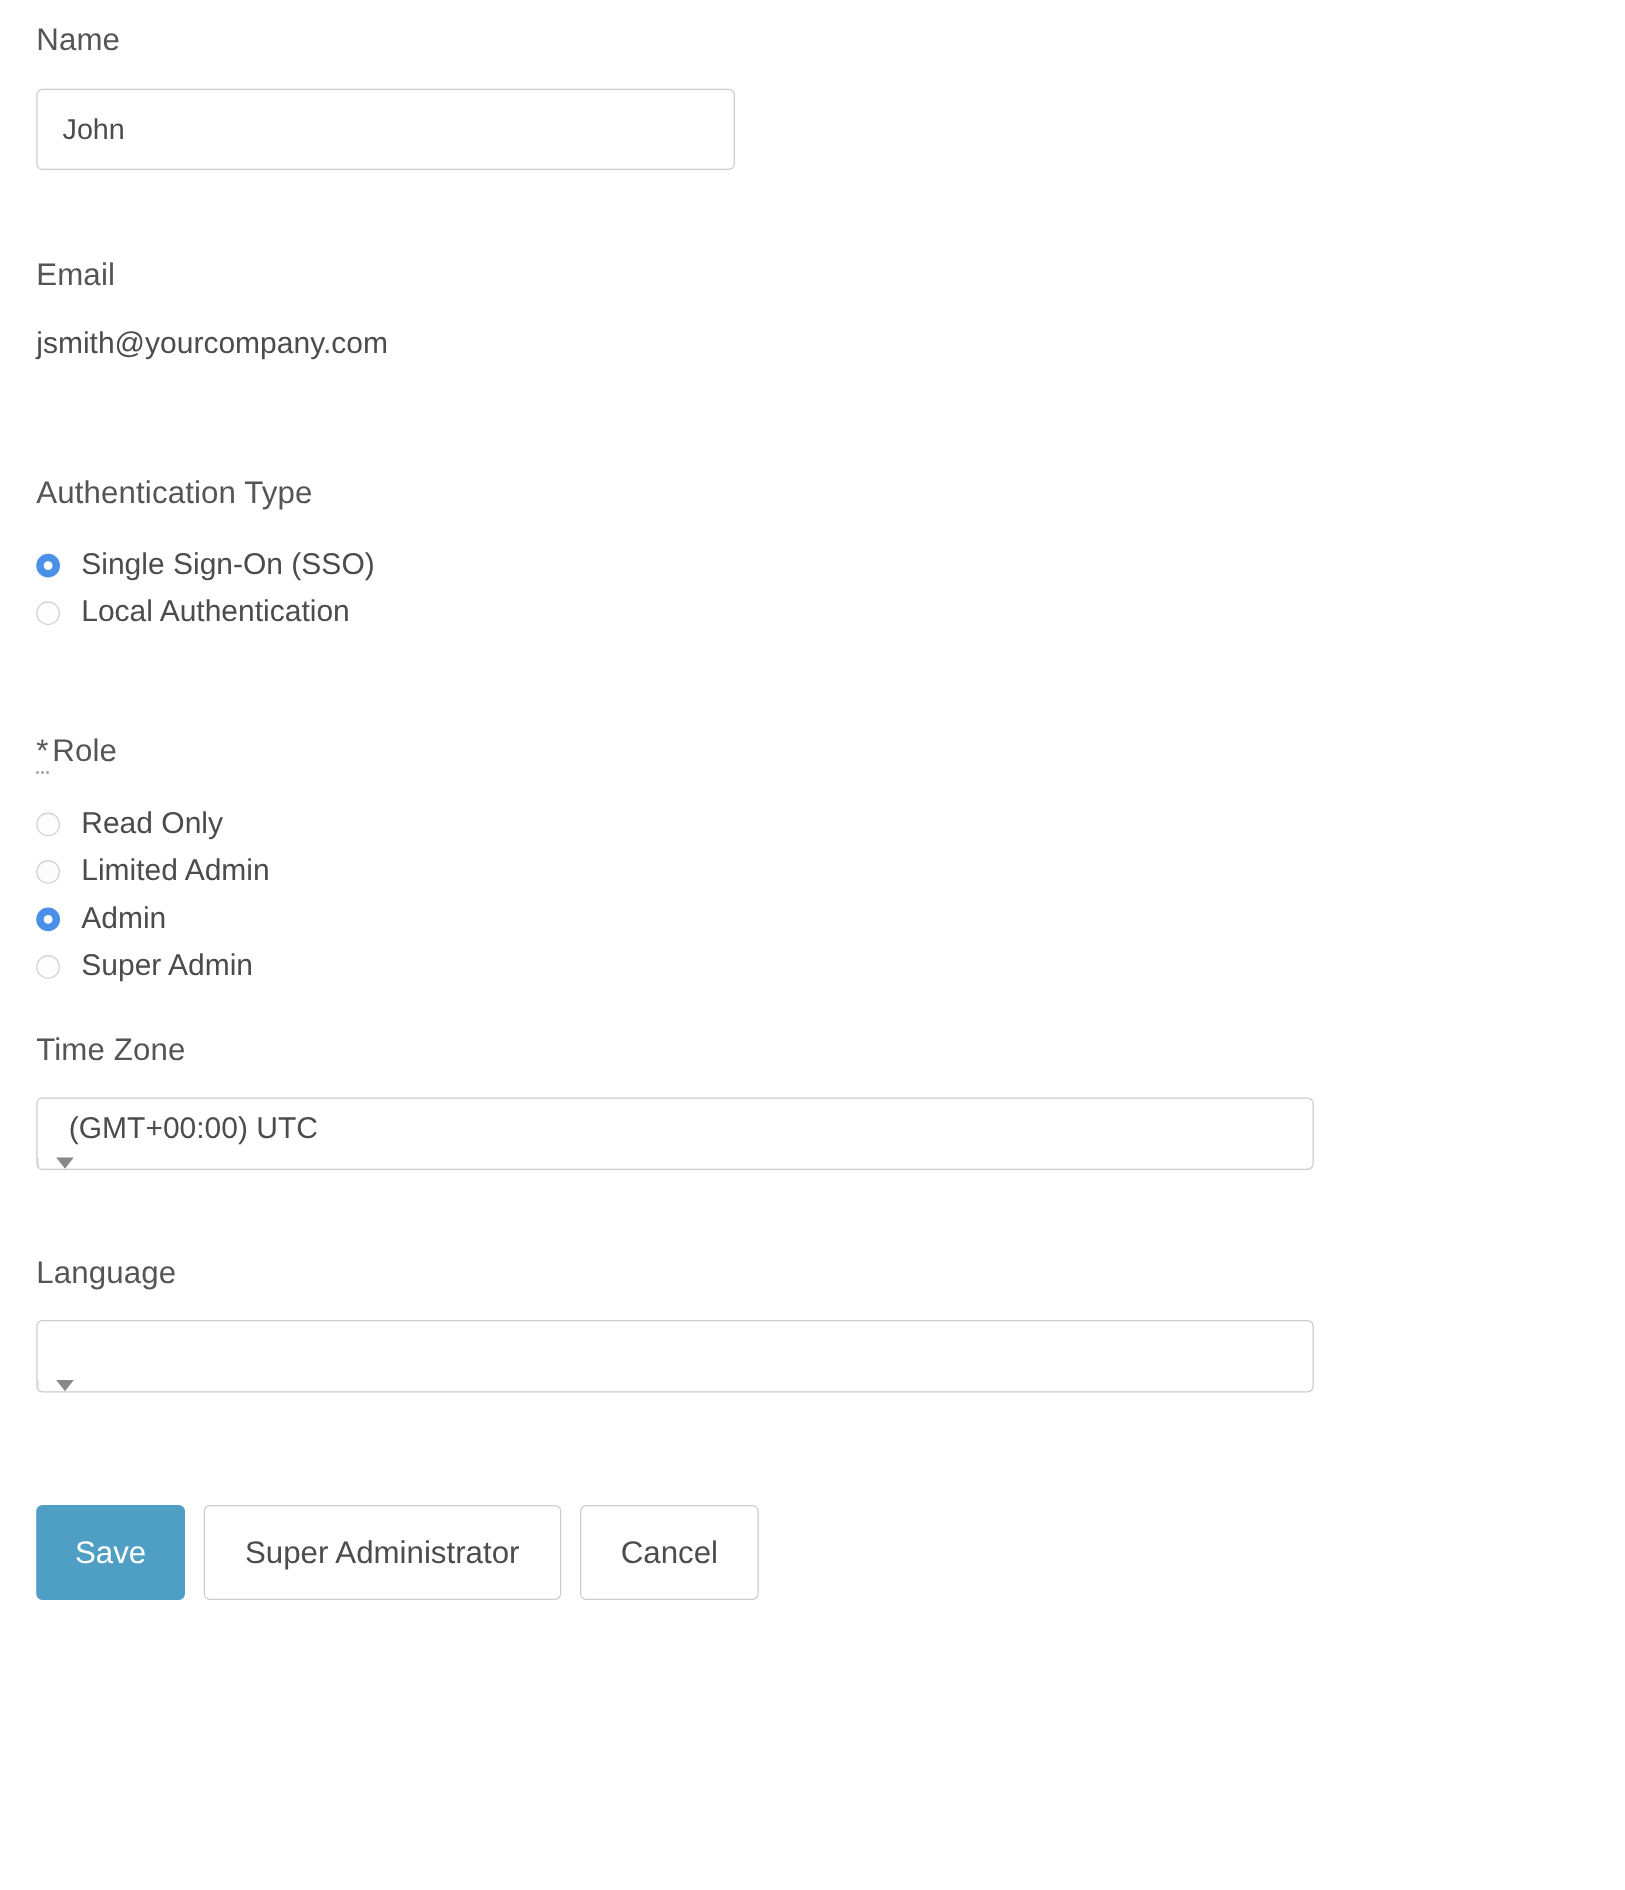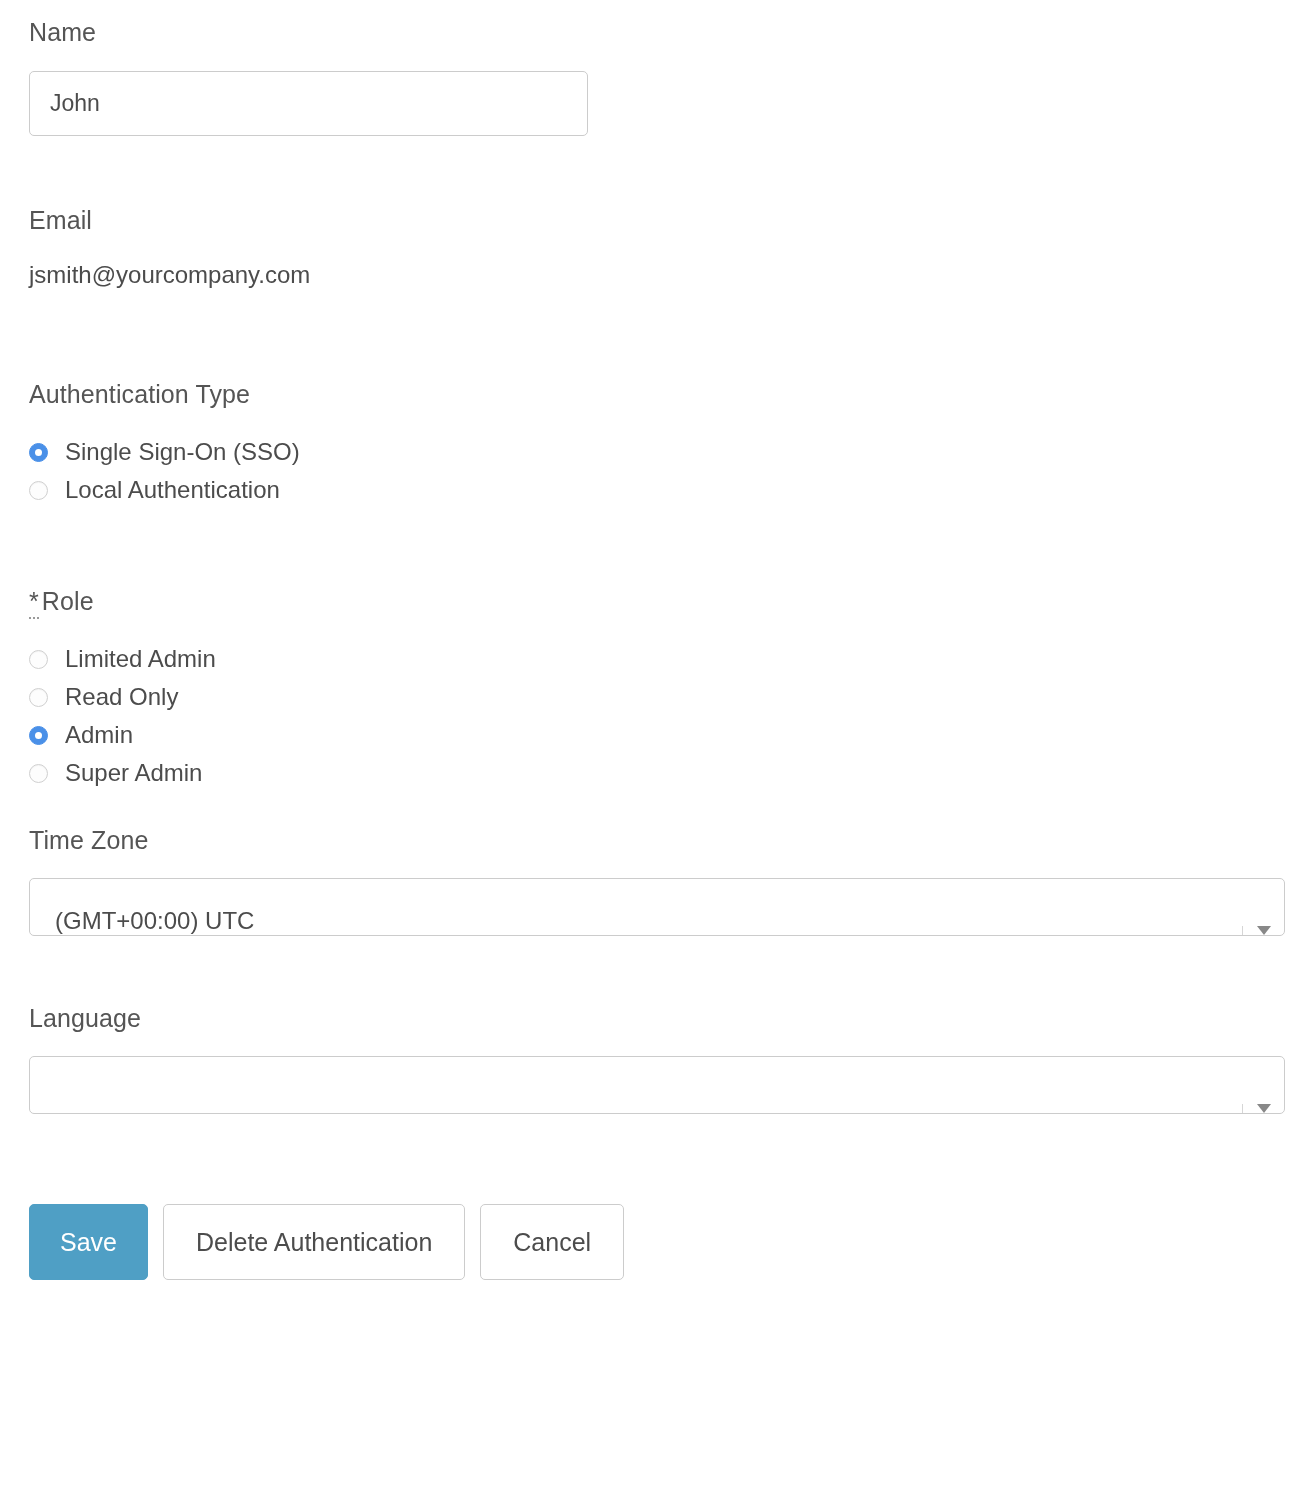--- a/index.html
+++ b/index.html
@@ -108,29 +108,30 @@
   .req-abbr {
     border-bottom: 2px dotted #9a9a9a;
     text-decoration: none;
     padding-bottom: 2px;
     margin-right: 3px;
   }
 
   
   .select-wrap {
     margin-top: 25px;
-    width: 1256px;
+    width: 1022px;
     height: 58px;
     border: 1px solid #cccccc;
     border-radius: 5px;
     background: #ffffff;
     display: flex;
-    align-items: flex-end;
+    align-items: flex-start;
     cursor: pointer;
     overflow: hidden;
+    flex-direction: column;
   }
   .select-value {
     flex: 1 1 auto;
     display: flex;
     align-items: center;
     padding-left: 25px;
     font-size: 24px;
     color: #4c4c4c;
     font-family: "Liberation Sans", sans-serif;
     white-space: nowrap;
@@ -221,25 +222,25 @@
         <span class="radio-text">Local Authentication</span>
       </div>
     </div>
   </div>
 
   <div class="field-group blk-role">
     <div class="field-label"><span class="req-abbr">*</span><span>Role</span></div>
     <div class="radio-list">
       <div class="radio-row">
         <span class="radio-mark"></span>
+        <span class="radio-text">Read Only</span>
+      </div>
+      <div class="radio-row">
+        <span class="radio-mark"></span>
         <span class="radio-text">Limited Admin</span>
-      </div>
-      <div class="radio-row">
-        <span class="radio-mark"></span>
-        <span class="radio-text">Read Only</span>
       </div>
       <div class="radio-row checked">
         <span class="radio-mark"></span>
         <span class="radio-text">Admin</span>
       </div>
       <div class="radio-row">
         <span class="radio-mark"></span>
         <span class="radio-text">Super Admin</span>
       </div>
     </div>
@@ -260,17 +261,17 @@
     <div class="select-wrap">
       <span class="select-value"></span>
       <span class="select-arrow">
         <span class="caret"></span>
       </span>
     </div>
   </div>
 
   <div class="button-row">
     <button class="btn btn-primary">Save</button>
-    <button class="btn btn-default">Delete Authentication</button>
+    <button class="btn btn-default">Super Administrator</button>
     <button class="btn btn-default">Cancel</button>
   </div>
 
 </div>
 
 </body></html>

